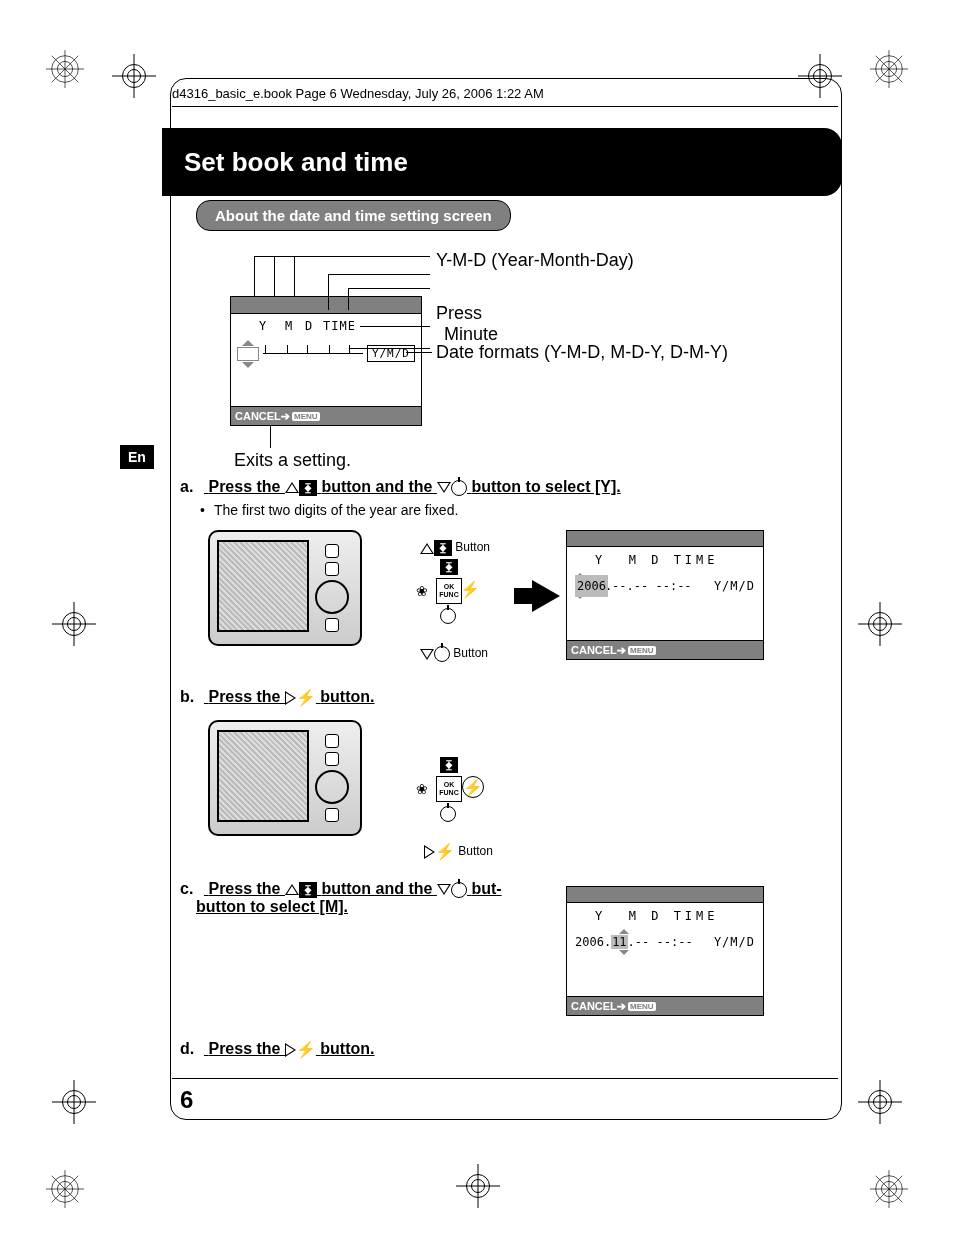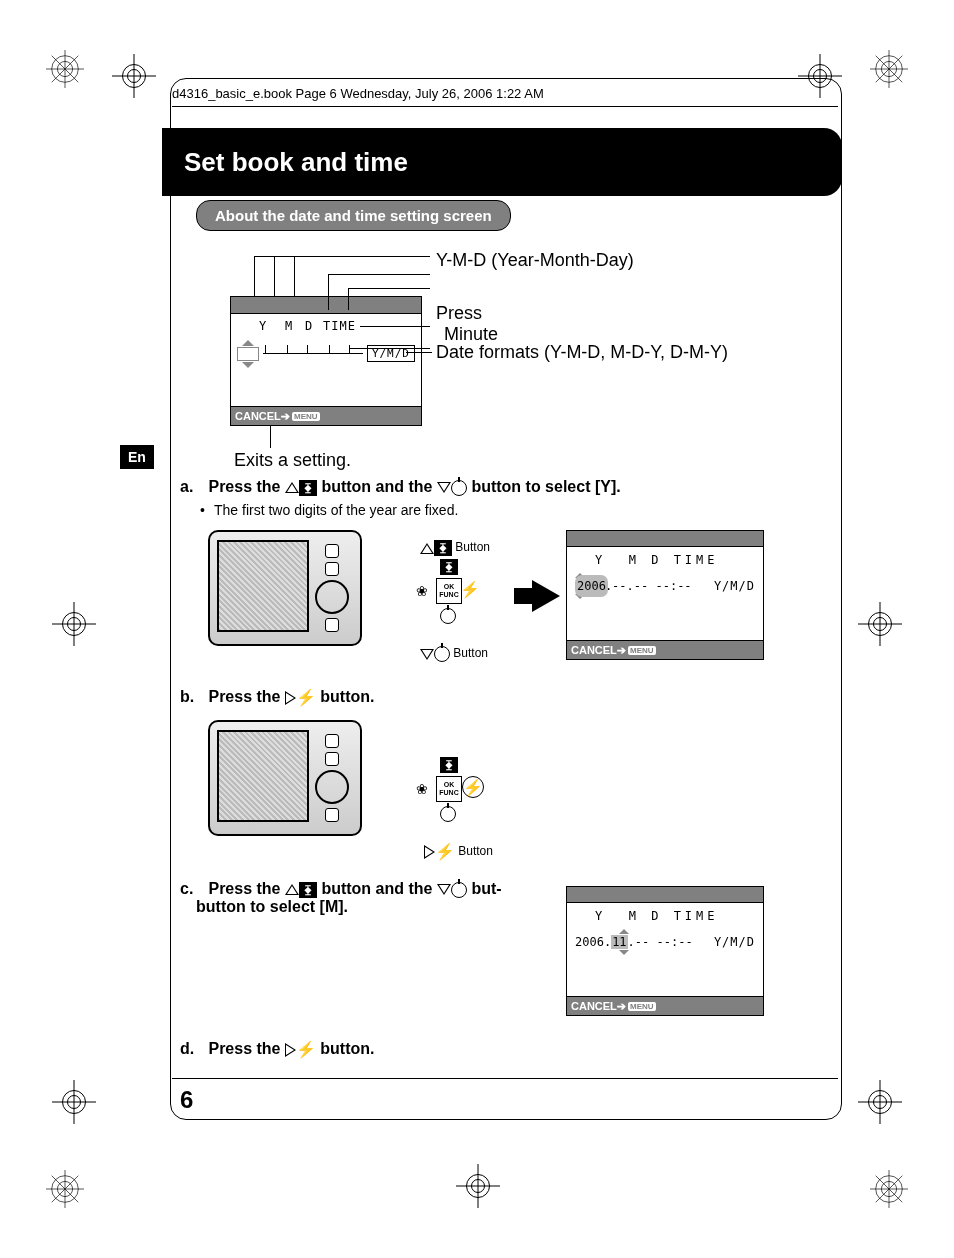--- a/index.html
+++ b/index.html
@@ -129,20 +129,21 @@
 
   .label { position:absolute; font-size:18px; white-space:nowrap; }
   .leader { position:absolute; background:#000; height:1px; }
   .leaderv { position:absolute; background:#000; width:1px; }
 
   .step {
     position: absolute;
     left: 180px;
     font-weight: bold;
     font-size: 16px;
+    text-decoration: underline;
   }
   .step .letter { display:inline-block; width:24px;}
   .note {
     position:absolute; left:214px; font-size:14px;
   }
   .note::before { content:"•"; position:absolute; left:-14px;}
 
   .camera {
     position: relative;
     width: 150px;
@@ -382,21 +383,21 @@
 
 <div style="position:absolute;left:566px;top:530px;">
   <div class="lcd2">
     <div class="top"></div>
     <div class="row1"><span>Y</span>&nbsp;&nbsp;<span>M</span>&nbsp;<span>D</span>&nbsp;<span>TIME</span></div>
     <div class="mini-arr">
         <div class="u"></div>
         <div class="d"></div>
       </div>
     <div class="row2"><span class="sel" style="background:none;">2006.--.-- --:--</span></div>
-    <div class="row2" style="left:8px;"><span class="sel" style="padding:4px 2px;border-radius:7px;">2006</span></div>
+    <div class="row2" style="left:8px;"><span class="sel" style="padding:4px 2px;">2006</span></div>
     <div class="fmt">Y/M/D</div>
     <div class="bot">
         <span>CANCEL</span>
         <span>➔</span>
         <span class="menu">MENU</span>
       </div>
   </div>
 </div>
 
 <div class="step" style="top:688px;">

